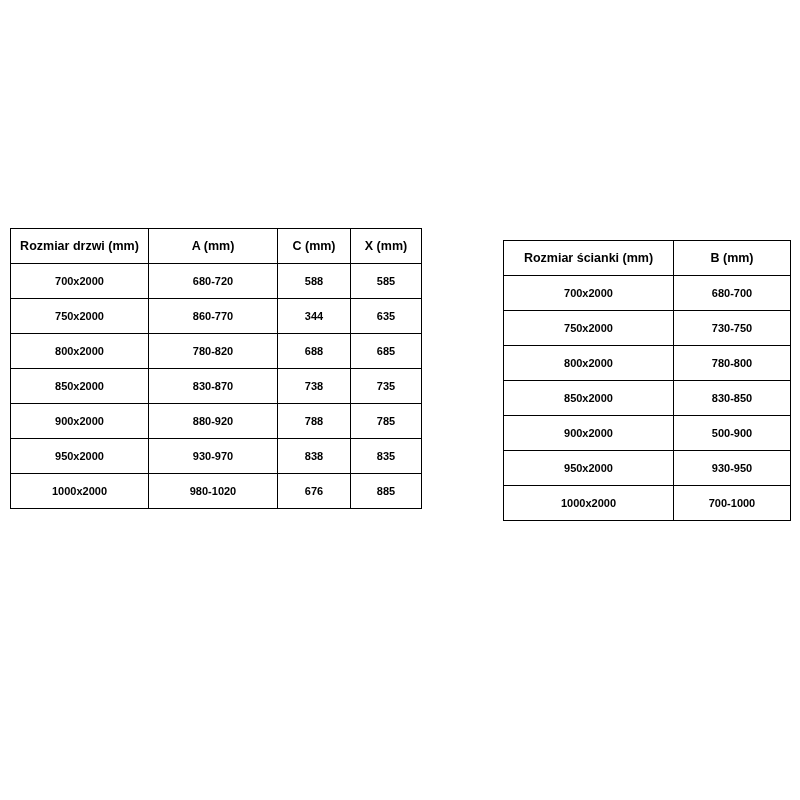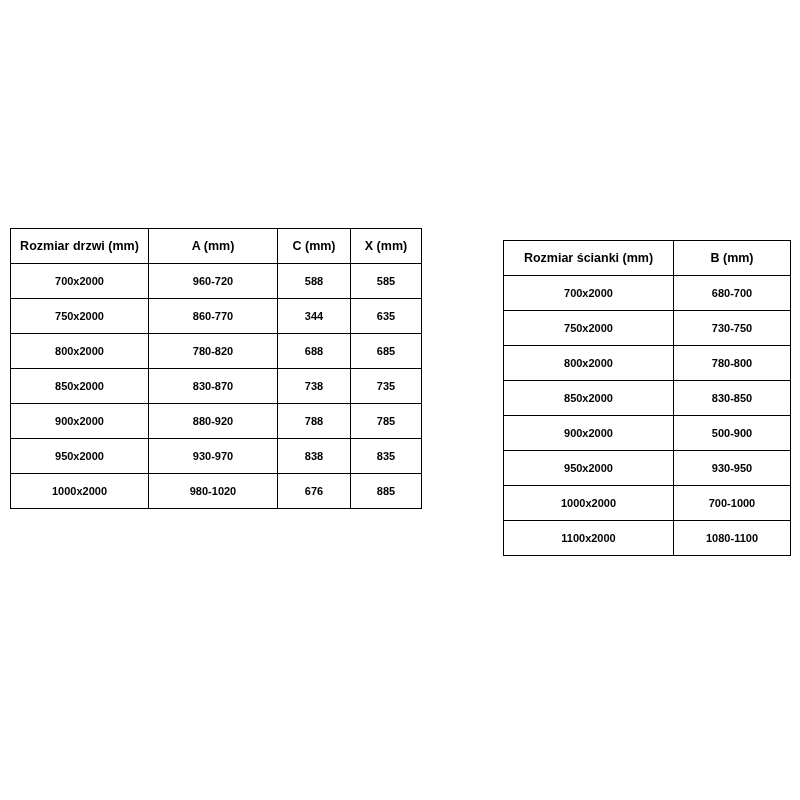--- a/index.html
+++ b/index.html
@@ -77,21 +77,21 @@
       <tr>
         <th>Rozmiar drzwi (mm)</th>
         <th>A (mm)</th>
         <th>C (mm)</th>
         <th>X (mm)</th>
       </tr>
     </thead>
     <tbody>
       <tr>
         <td>700x2000</td>
-        <td>960-720</td>
+        <td>680-720</td>
         <td>588</td>
         <td>585</td>
       </tr>
       <tr>
         <td>750x2000</td>
         <td>860-770</td>
         <td>344</td>
         <td>635</td>
       </tr>
       <tr>
@@ -160,20 +160,16 @@
         <td>500-900</td>
       </tr>
       <tr>
         <td>950x2000</td>
         <td>930-950</td>
       </tr>
       <tr>
         <td>1000x2000</td>
         <td>700-1000</td>
       </tr>
-      <tr>
-        <td>1100x2000</td>
-        <td>1080-1100</td>
-      </tr>
     </tbody>
   </table>
 
 </div>
 
 </body></html>

